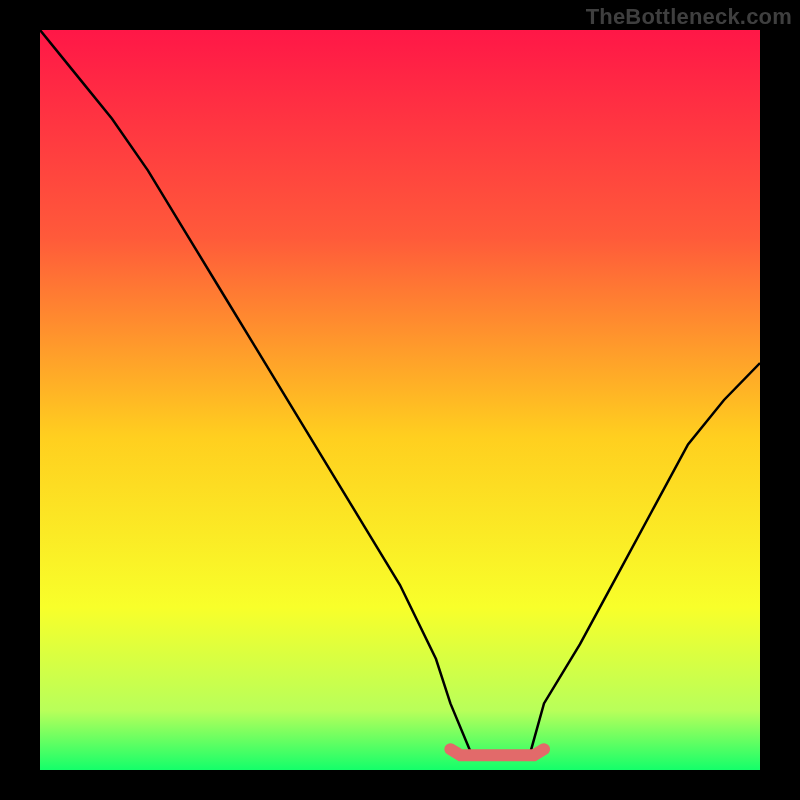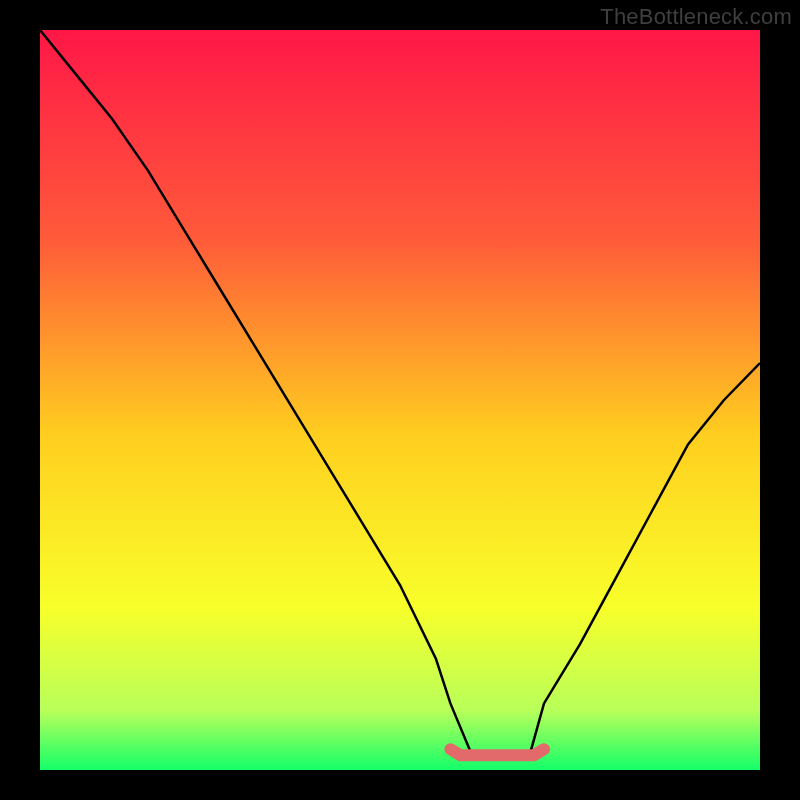--- a/index.html
+++ b/index.html
@@ -16,21 +16,21 @@
     width: 800px;
     height: 800px;
     background: #000;
   }
   .watermark {
     position: absolute;
     top: 4px;
     right: 8px;
     color: #3f3f3f;
     font-size: 22px;
-    font-weight: 400;
+    font-weight: 700;
     letter-spacing: 0.2px;
     user-select: none;
   }
   .plot {
     position: absolute;
     left: 40px;
     top: 30px;
     width: 720px;
     height: 740px;
   }

